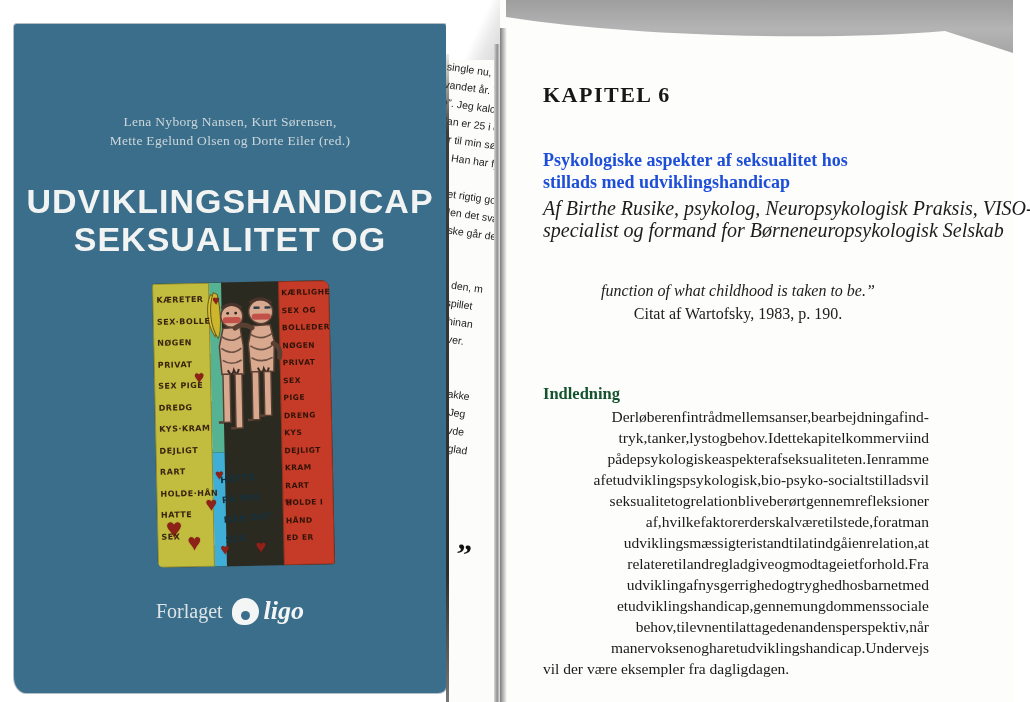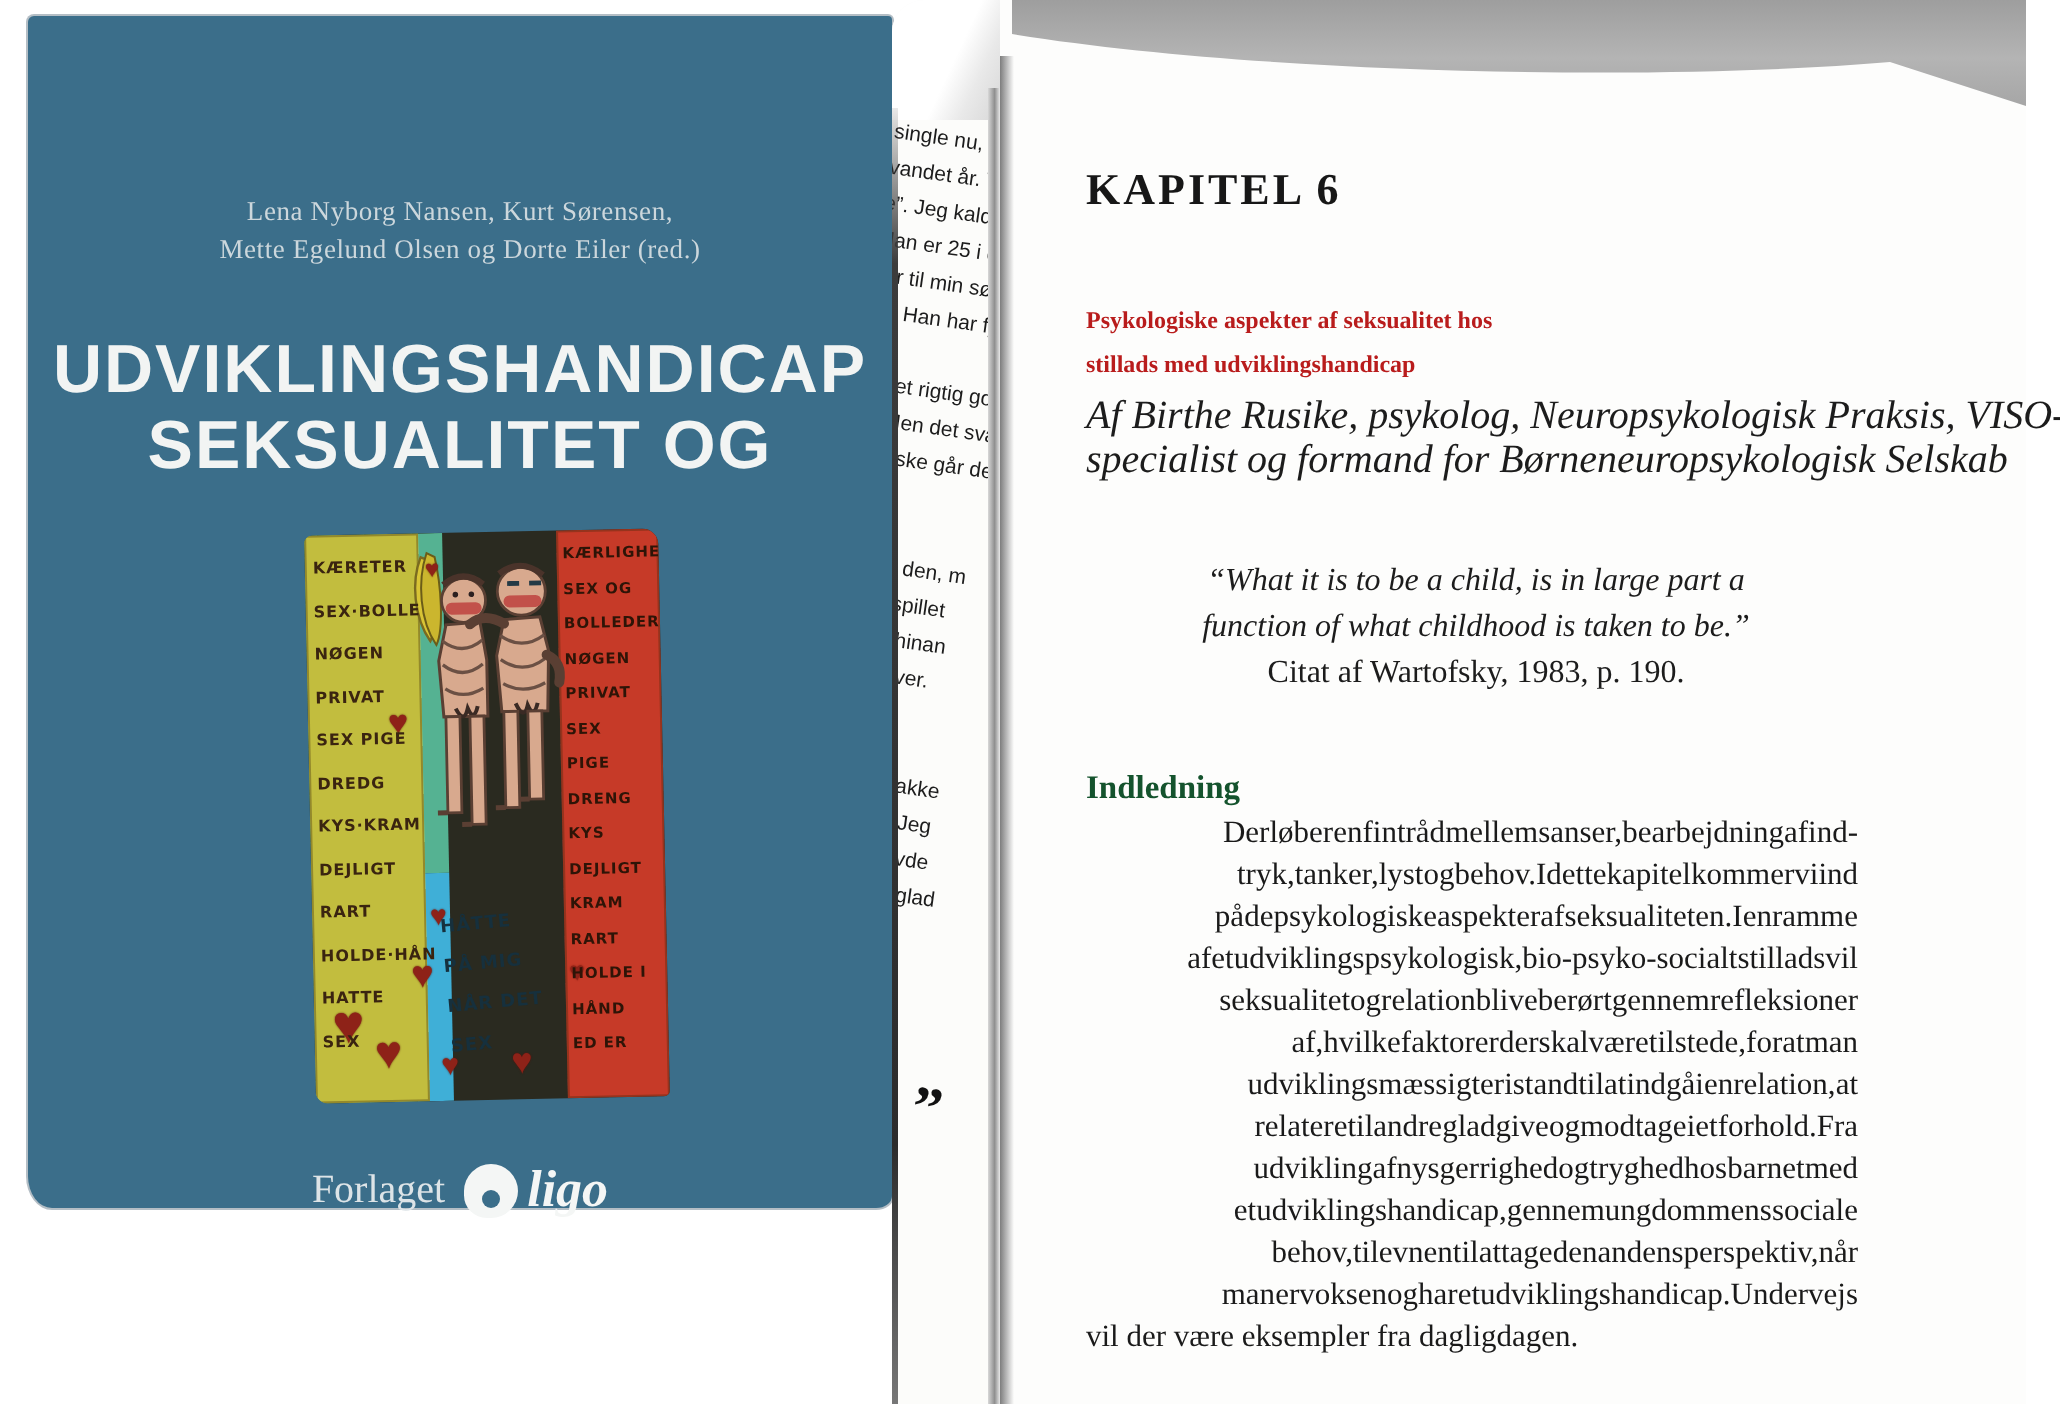--- a/index.html
+++ b/index.html
@@ -1,21 +1,21 @@
 <!DOCTYPE html>
 <html><head>
 <meta charset="utf-8">
 <style>
   * { margin:0; padding:0; box-sizing:border-box; }
   html,body { width:1030px; height:702px; background:#ffffff; overflow:hidden;
               font-family:"Liberation Serif", serif; }
   .stage { position:relative; width:1030px; height:702px; background:#fff; }
 
   
-  .cover { position:absolute; left:14px; top:8px; width:432px; height:596px;
+  .cover { position:absolute; left:14px; top:24px; width:432px; height:669px;
            background:#3b6e8a; border-radius:3px 2px 8px 12px / 3px 2px 6px 16px;
            box-shadow:0 0 0 1px rgba(40,70,90,.35); }
   .authors { position:absolute; left:0; top:88px; width:100%; text-align:center;
              color:#ccd7dc; font-size:13.5px; line-height:19px;
              font-family:"Liberation Serif", serif; letter-spacing:.3px; }
   .title { position:absolute; left:0; top:158px; width:100%; text-align:center;
            color:#f2f4f3; font-family:"Liberation Sans", sans-serif;
            font-weight:bold; font-size:34px; line-height:38px; letter-spacing:1px; }
 
   
@@ -64,22 +64,22 @@
   .strip-right-edge { position:absolute; left:48px; top:44px; width:6px; height:658px;
                       background:linear-gradient(to right,#d8d8d8,#8f8f8f 55%,#e8e8e8); }
 
   
   .page { position:absolute; left:500px; top:0; width:513px; height:702px; background:#fdfdfc; }
   .gray-band { position:absolute; left:0; top:0; }
   .page-left-shadow { position:absolute; left:0; top:28px; width:7px; height:674px;
                       background:linear-gradient(to right, #7d7d7d, #c9c9c9 60%, rgba(255,255,255,0)); }
   .kapitel { position:absolute; left:43px; top:82px; font-weight:bold; font-size:22px;
              letter-spacing:1.5px; color:#171717; }
-  .heading { position:absolute; left:43px; top:150px; font-weight:bold; font-size:12px;
-             line-height:21.5px; color:#b91c1c; }
+  .heading { position:absolute; left:43px; top:150px; font-weight:bold; font-size:18px;
+             line-height:21.5px; color:#1d4ed8; }
   .heading div, .byline div { white-space:nowrap; }
   .byline { position:absolute; left:43px; top:198px; font-style:italic; font-size:20px;
             line-height:21.5px; color:#1c1c1c; }
   .quote { position:absolute; left:43px; top:279px; width:390px; text-align:center;
            font-style:italic; font-size:16px; line-height:23px; color:#1c1c1c; }
   .quote-cite { font-style:normal; }
   .indledning { position:absolute; left:43px; top:384px; font-weight:bold; font-size:16.5px;
                 color:#14532d; }
   .body-text { position:absolute; left:43px; top:406px; width:386px; font-size:15.5px;
                line-height:21px; color:#1a1a1a; }
@@ -255,21 +255,20 @@
         <div>stillads med udviklingshandicap</div>
       </div>
 
     <div class="byline">
         <div>Af Birthe Rusike, psykolog, Neuropsykologisk Praksis, VISO-</div>
         <div>specialist og formand for Børneneuropsykologisk Selskab</div>
       </div>
 
     <div class="quote">
       <div>
-          <div>“What it is to be a child, is in large part a</div>
           <div>function of what childhood is taken to be.”</div>
         </div>
       <div class="quote-cite">Citat af Wartofsky, 1983, p. 190.</div>
     </div>
 
     <div class="indledning">Indledning</div>
 
     <div class="body-text">
         <div class="jl">
           <span>Der</span>

